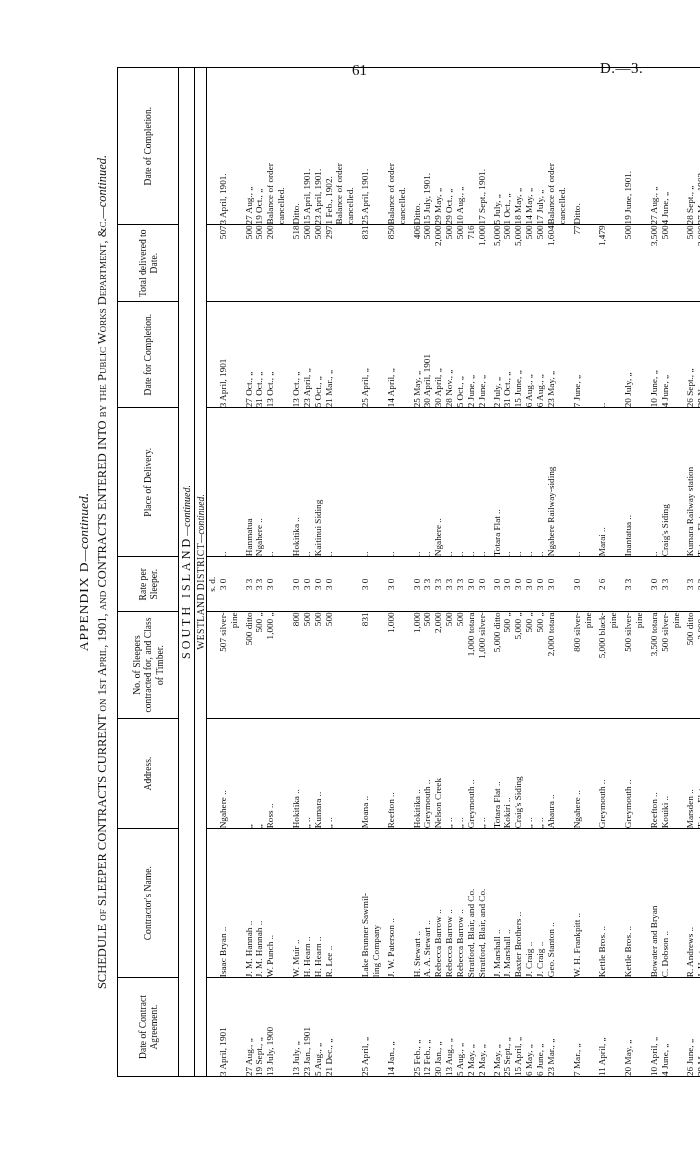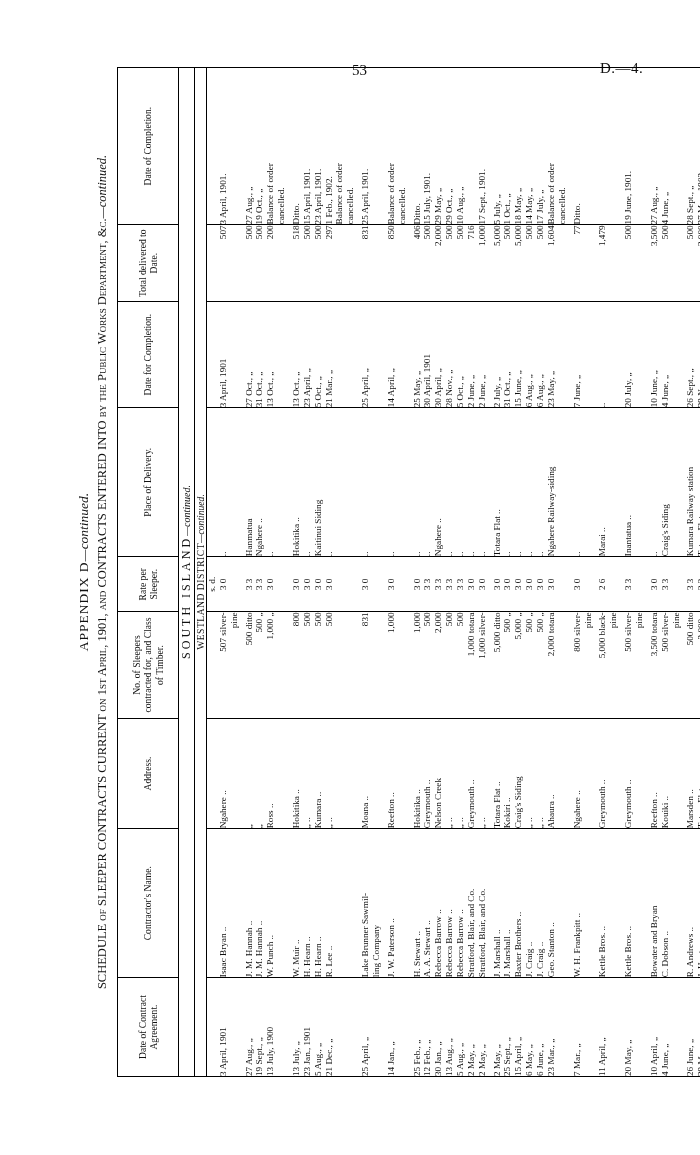--- a/index.html
+++ b/index.html
@@ -138,22 +138,22 @@
   td.c-dcompl { text-align: left; }
   tr.band > td { border-top: none; border-bottom: none; }
   tr.band-first > td { border-top: 1px solid #000; }
   tr.band-last > td { border-bottom: 1px solid #000; }
 
   .pad { height: 4px; }
 </style>
 </head>
 <body>
 
-<div class="page-num">53</div>
-<div class="doc-code">D.—4.</div>
+<div class="page-num">61</div>
+<div class="doc-code">D.—3.</div>
 
 <div class="rot-wrap">
   <div class="sheet">
 
     <div class="appendix-title">
       <span>APPENDIX  D</span><span class="ital">—continued.</span>
     </div>
 
     <div class="schedule-line">
       <span class="sc">SCHEDULE of SLEEPER CONTRACTS CURRENT on 1st April, 1901, and CONTRACTS ENTERED INTO by the Public Works Department, &amp;c.</span><span class="ital">—continued.</span>

